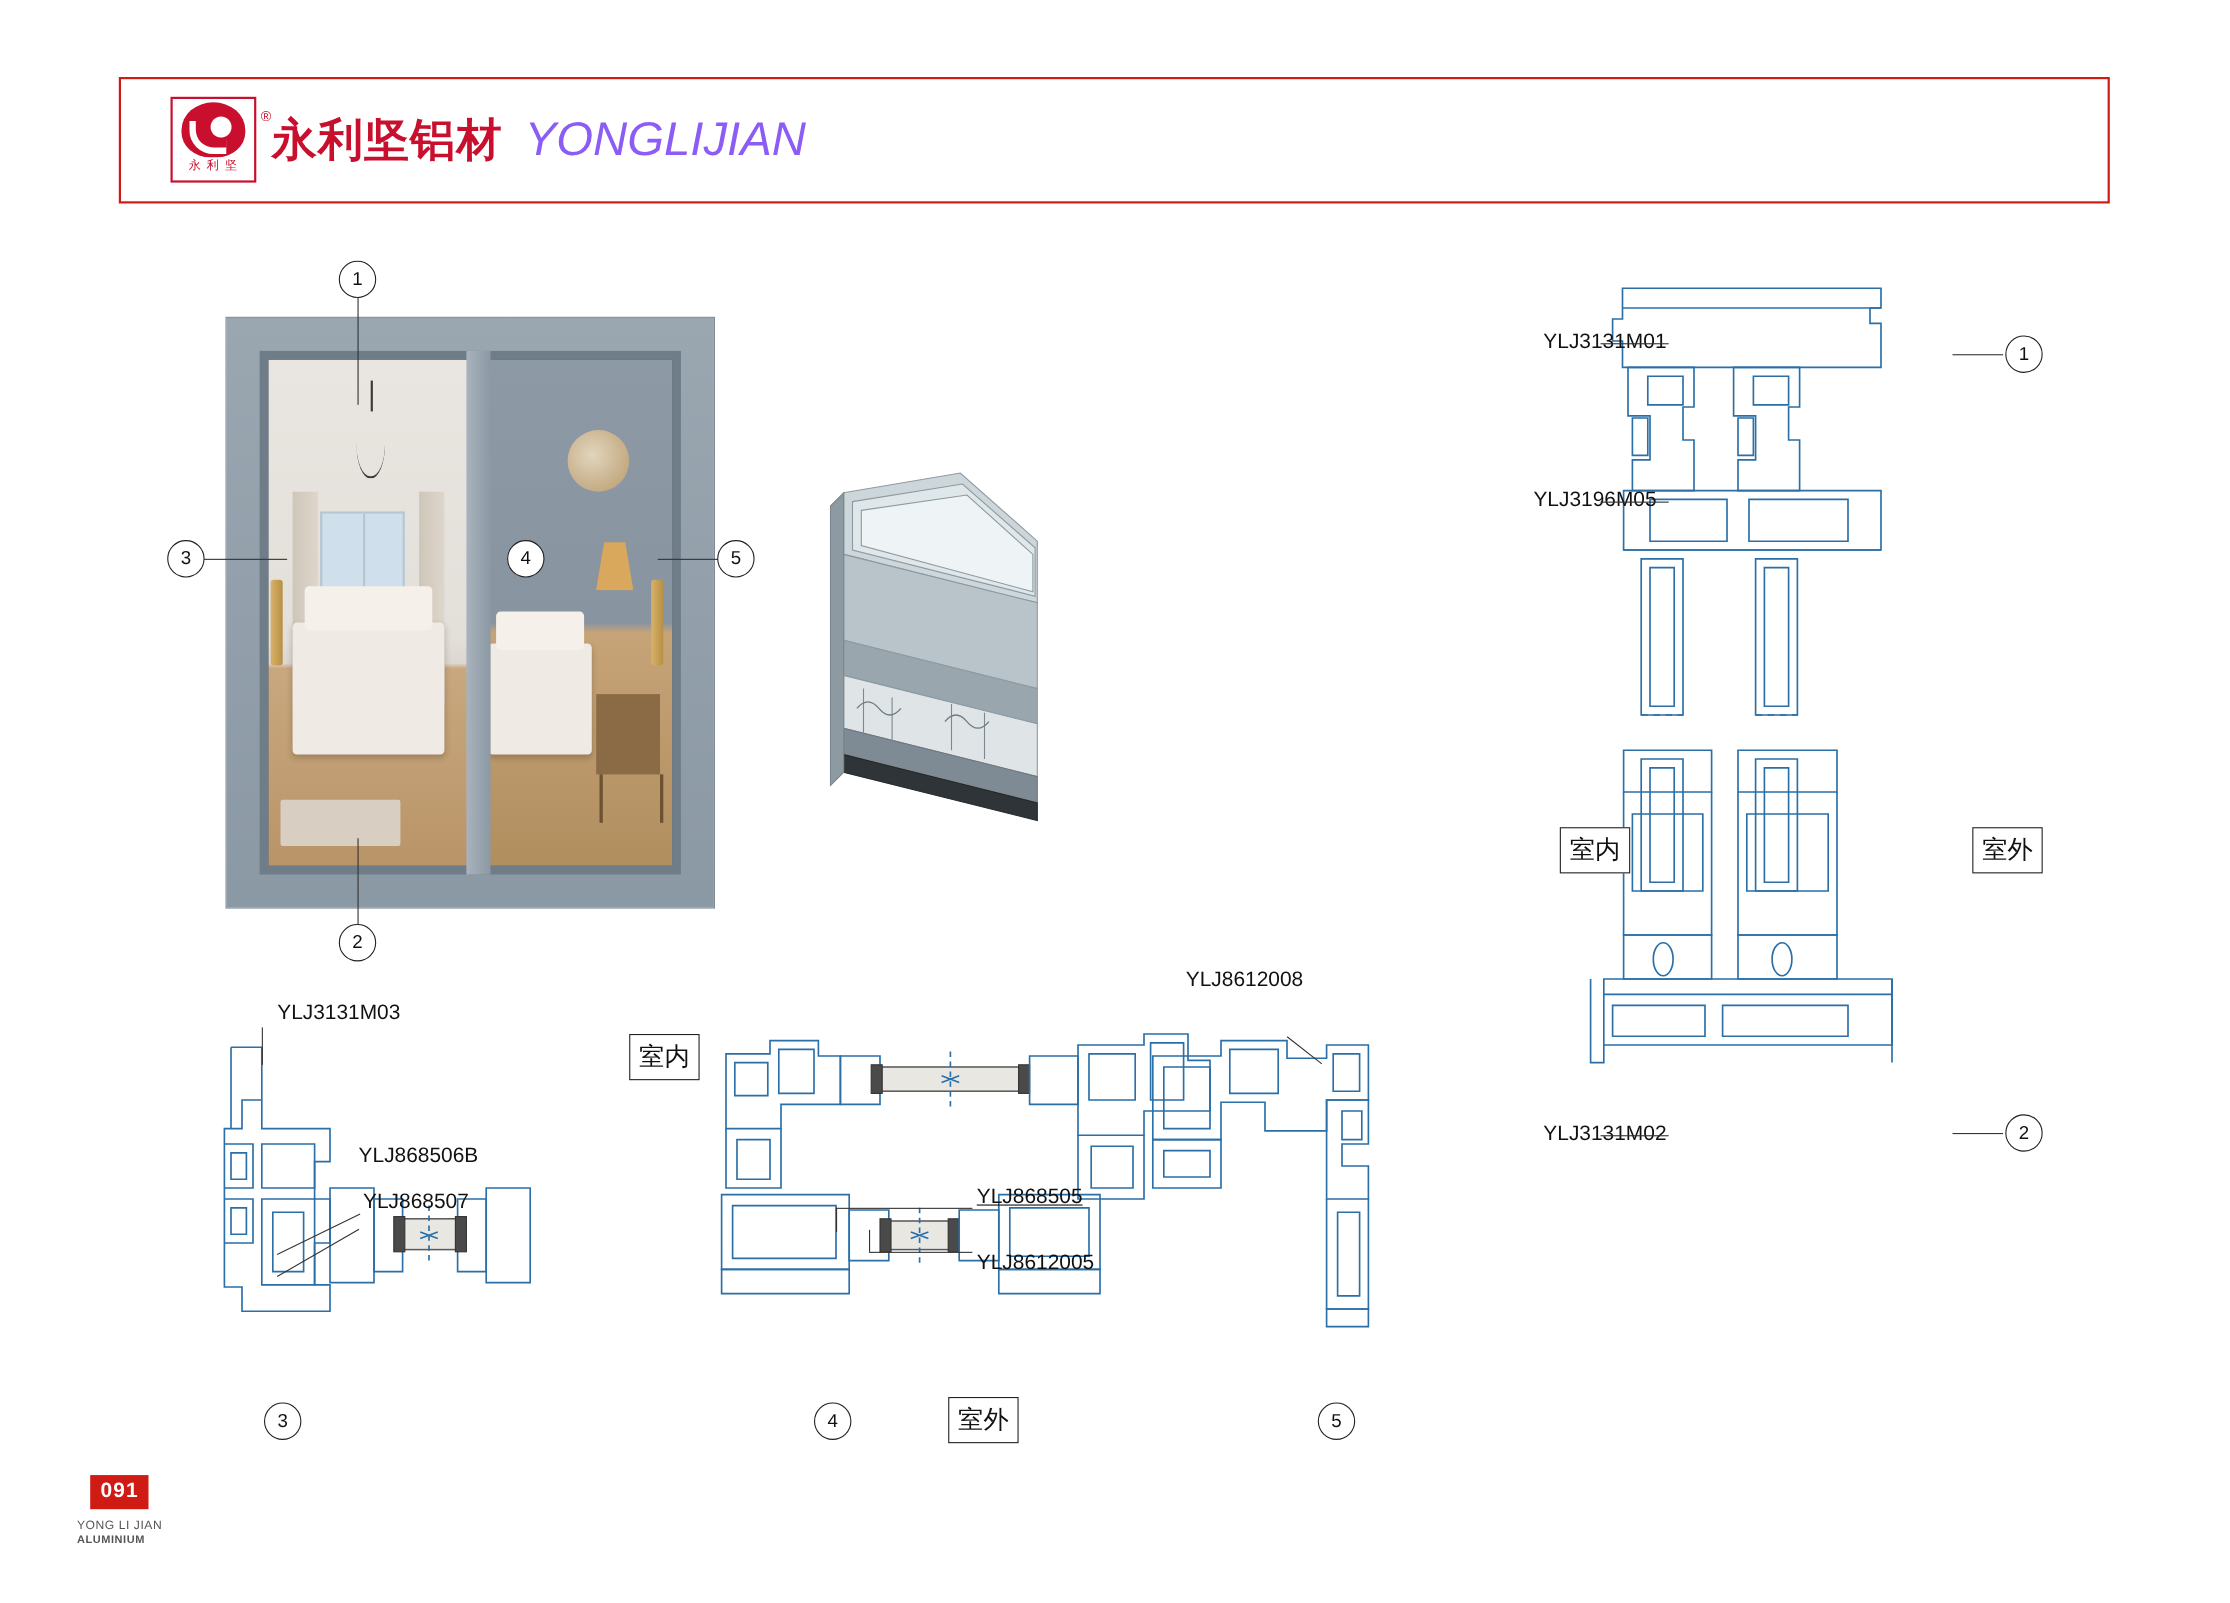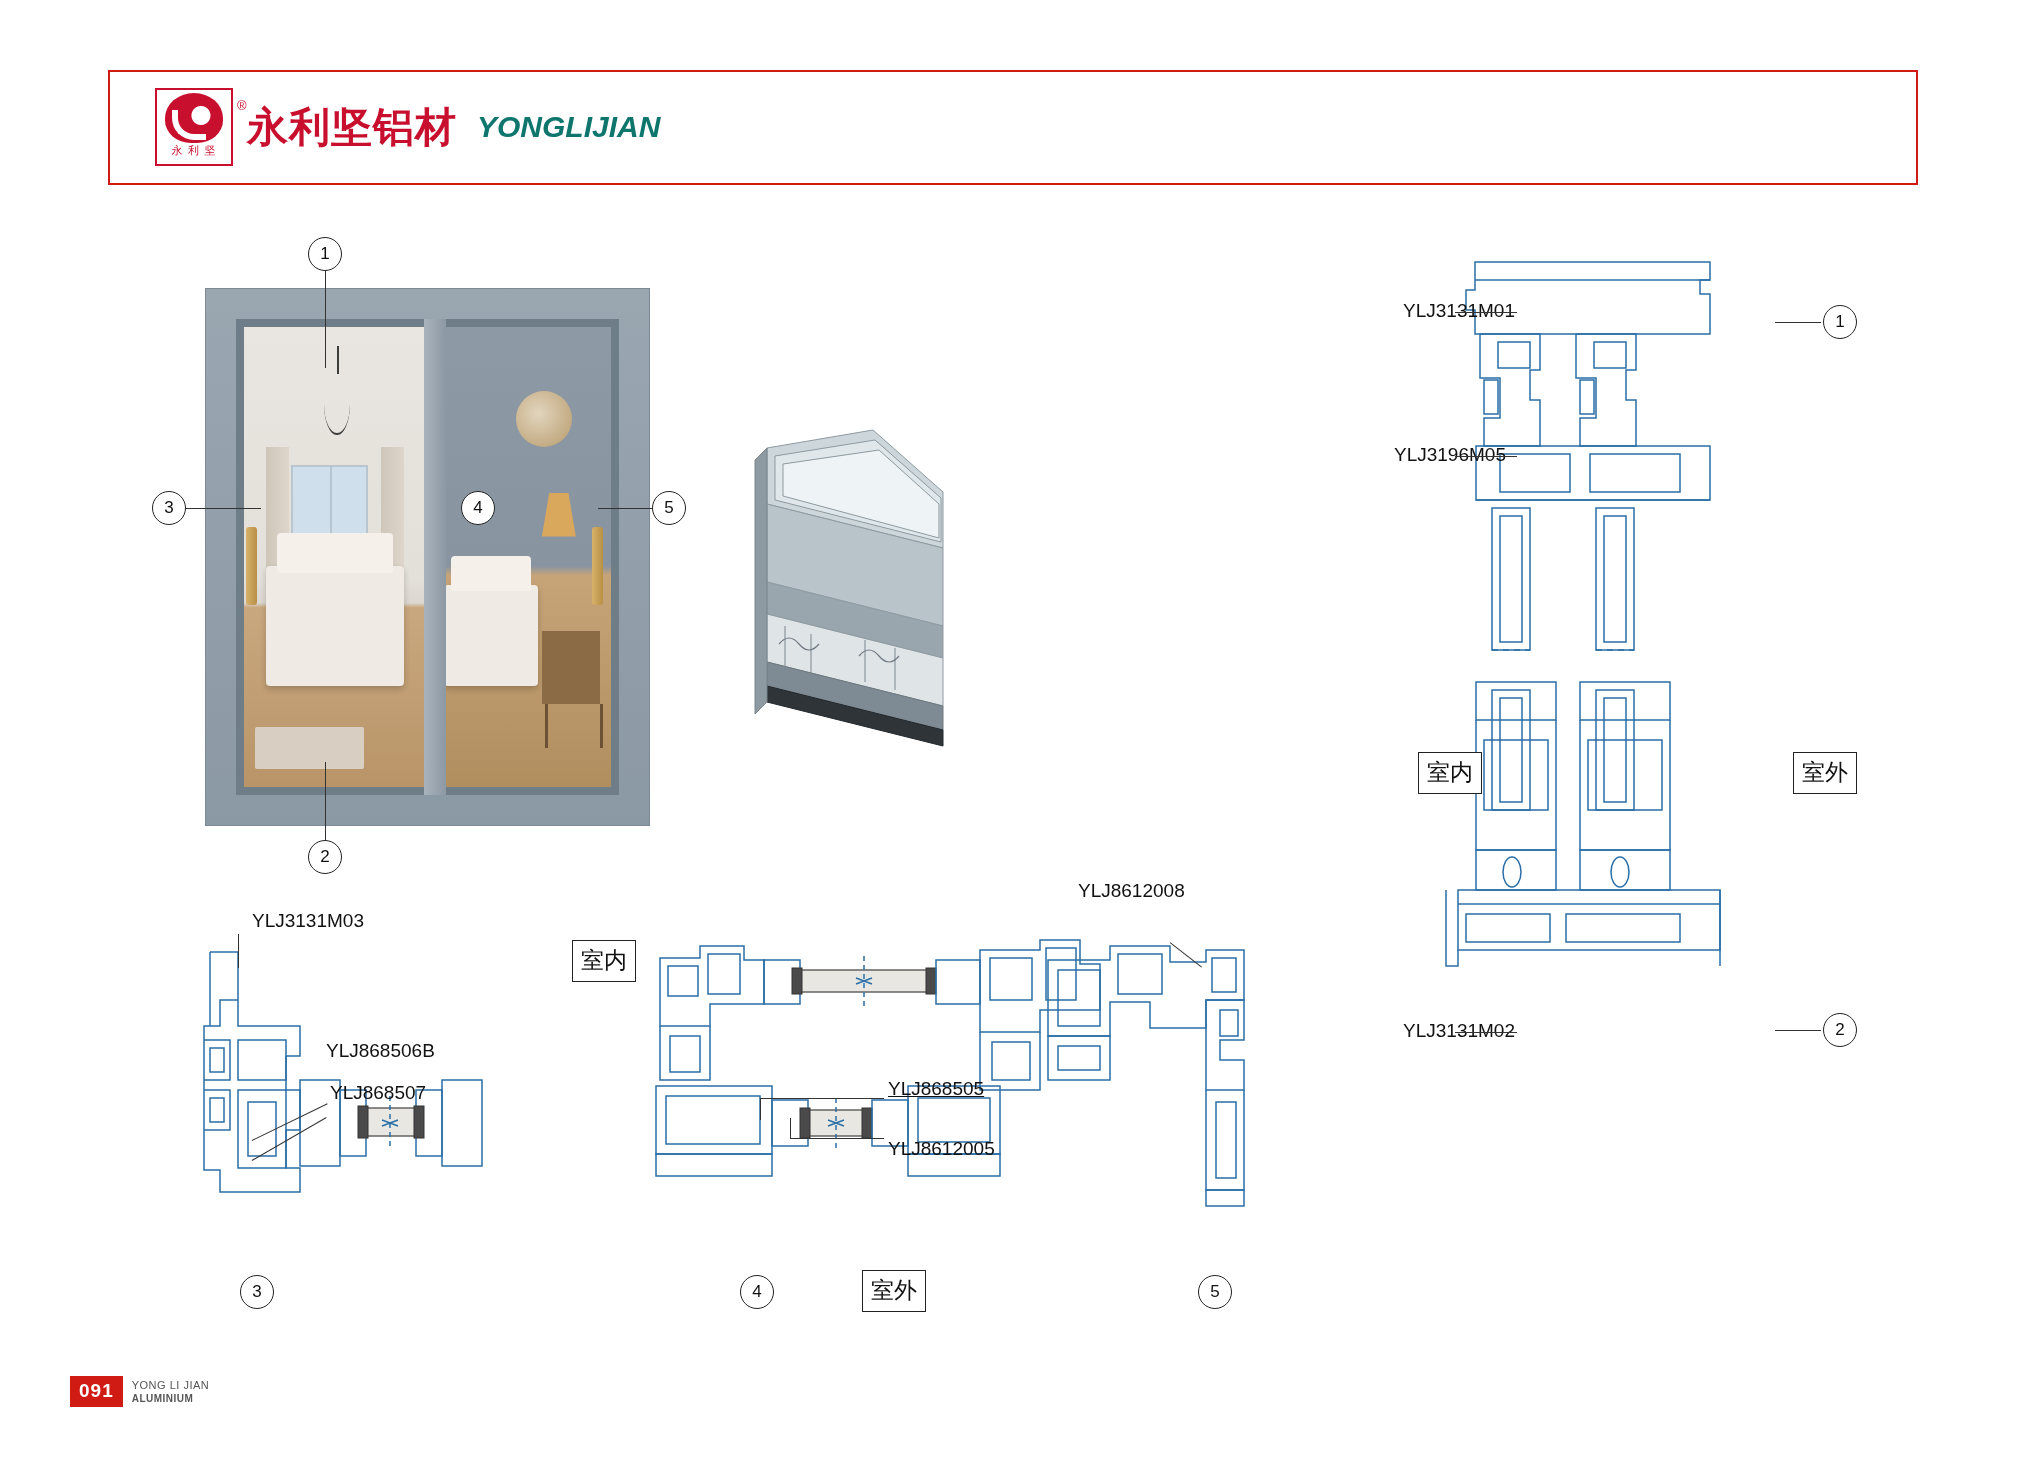--- a/index.html
+++ b/index.html
@@ -81,23 +81,23 @@
     color: #c8102e;
   }
   .logo-cn {
     font-size: 41px;
     font-weight: bold;
     color: #c8102e;
     font-family: "DejaVu Sans", sans-serif;
     letter-spacing: 1px;
   }
   .logo-en {
-    font-size: 30px;
-    font-weight: bold;
-    color: #0f766e;
+    font-size: 43px;
+    font-weight: normal;
+    color: #8b5cf6;
     font-style: italic;
     letter-spacing: 0px;
     margin-left: 6px;
   }
   .title-block {
     position: absolute;
     right: 40px;
     top: 16px;
     text-align: right;
   }
@@ -297,20 +297,21 @@
   svg.draw .gasket { fill: #4a4a4a; stroke: #333; stroke-width: 1; }
 
   
   .footer {
     position: absolute;
     left: 70px;
     bottom: 50px;
     display: flex;
     align-items: center;
     gap: 9px;
+    flex-direction: column;
   }
   .pagenum {
     background: #d01a14;
     color: #fff;
     font-size: 19px;
     font-weight: bold;
     padding: 4px 9px 5px 9px;
     letter-spacing: 1px;
   }
   .footer-txt { line-height: 13px; }

